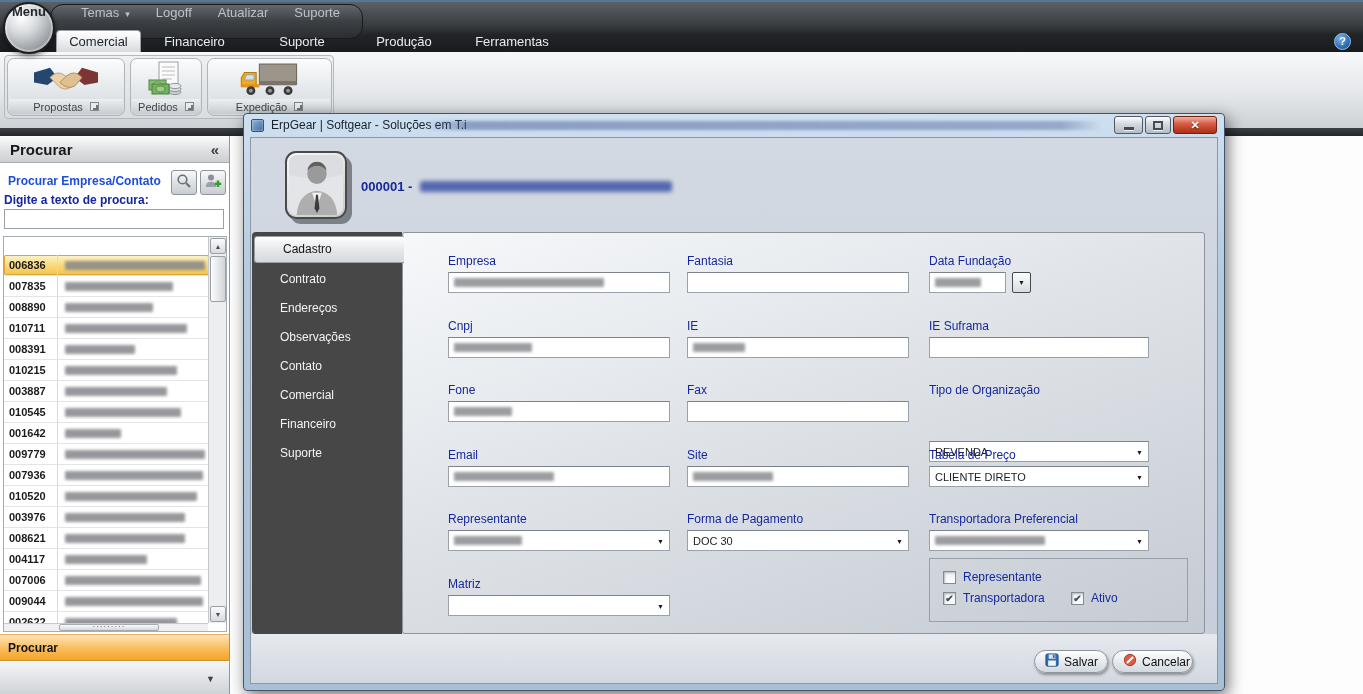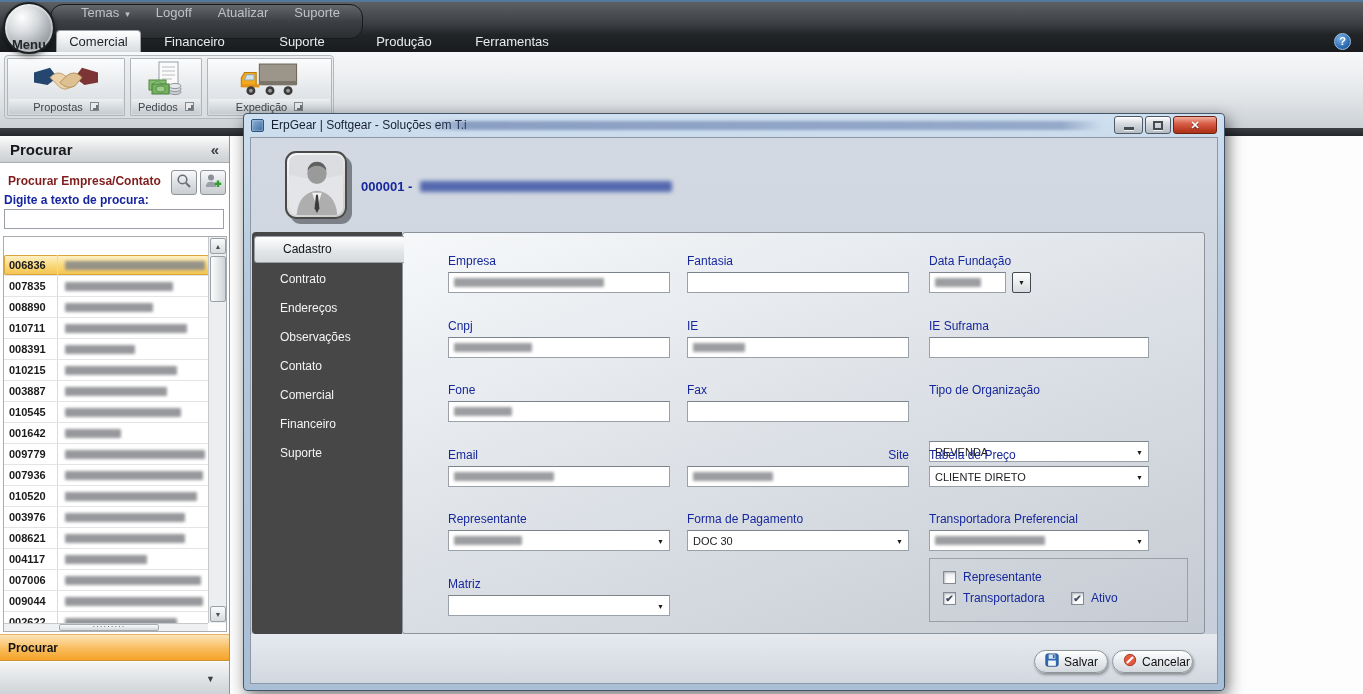--- a/index.html
+++ b/index.html
@@ -4,44 +4,44 @@
 <style>
 *{margin:0;padding:0;box-sizing:border-box}
 body{font-family:"Liberation Sans",sans-serif;background:#666}
 #stage{position:relative;width:1363px;height:694px;background:#fff;overflow:hidden}
 
 
 .topbar{position:absolute;left:0;top:0;width:100%;height:52px;background:linear-gradient(#5d6166,#3a3e42 45%,#222528 65%,#191b1e);border-top:2px solid #54779c}
 .quickbar{position:absolute;left:50px;top:2px;height:35px;display:flex;align-items:flex-start;gap:26px;padding:0 22px 0 30px;background:linear-gradient(#63676c,#3c3f43 50%,#2b2e31);border:1px solid #17191b;border-radius:13px}
 .qm-item{font-size:13px;color:#bfc2c5;cursor:pointer;white-space:nowrap}
 .qm-caret{font-size:9px;color:#bfc2c5;margin-left:6px;font-style:normal}
-.menubtn{position:absolute;left:3px;top:2px;width:52px;height:52px;border-radius:50%;background:radial-gradient(circle at 35% 28%,#ffffff,#d6d9dc 35%,#9aa0a5 70%,#70767b);border:2px solid #1c1e20;box-shadow:inset 0 0 0 2px rgba(255,255,255,.35),0 2px 5px rgba(0,0,0,.5);display:flex;align-items:flex-end;justify-content:center;z-index:12;cursor:pointer}
+.menubtn{position:absolute;left:3px;top:2px;width:52px;height:52px;border-radius:50%;background:radial-gradient(circle at 35% 28%,#ffffff,#d6d9dc 35%,#9aa0a5 70%,#70767b);border:2px solid #1c1e20;box-shadow:inset 0 0 0 2px rgba(255,255,255,.35),0 2px 5px rgba(0,0,0,.5);display:flex;align-items:flex-start;justify-content:center;z-index:12;cursor:pointer}
 .menubtn span{font-size:13px;font-weight:bold;color:#23262a}
 .tabrow{position:absolute;left:56px;top:28px;height:24px;display:flex}
 .rtab{height:24px;line-height:24px;text-align:center;font-size:13px;color:#e8eaec;cursor:pointer}
 .rtab.active{background:linear-gradient(#ffffff,#e6e9eb 60%,#d2d6da);border-radius:4px 4px 0 0;color:#1f2327;border:1px solid #9aa0a6;border-bottom:none;line-height:22px}
 .helpbtn{position:absolute;right:12px;top:31px;width:17px;height:17px;border-radius:50%;background:radial-gradient(circle at 35% 30%,#7ab2e8,#2f6fb4 60%,#1a4a86);border:1px solid #9cc2ea;color:#fff;font-size:11px;font-weight:bold;text-align:center;line-height:15px;cursor:pointer}
 
 
 .ribbon{position:absolute;left:0;top:52px;width:100%;height:76px;background:linear-gradient(#f7f8f9,#e4e7ea 55%,#ccd1d5)}
 .ribbongroup{position:absolute;left:4px;top:3px;width:330px;height:64px;background:linear-gradient(#eef0f2,#d9dde0);border:1px solid #b4b9be;border-radius:4px}
-.rbtn{position:absolute;top:2px;height:58px;background:linear-gradient(#fbfcfd,#e3e6e9 60%,#d5d9dd);border:1px solid #b0b5ba;border-radius:1px;cursor:pointer}
+.rbtn{position:absolute;top:2px;height:58px;background:linear-gradient(#fbfcfd,#e3e6e9 60%,#d5d9dd);border:1px solid #b0b5ba;border-radius:7px;cursor:pointer}
 .rb-icon{position:absolute;left:0;right:0;top:1px;height:40px;display:flex;align-items:center;justify-content:center}
 .rb-label{position:absolute;left:1px;right:1px;bottom:1px;height:15px;display:flex;align-items:center;justify-content:center;gap:7px;background:linear-gradient(rgba(255,255,255,.45),rgba(185,192,198,.55));font-size:11px;color:#3f444a;border-radius:0 0 2px 2px}
 .launcher{position:relative;width:9px;height:9px;border:1px solid #82888e;background:#e8eaec;flex:0 0 auto}
 .launcher::after{content:"";position:absolute;right:0px;bottom:0px;width:3px;height:3px;border-right:2px solid #6e747a;border-bottom:2px solid #6e747a}
 .darkstrip{position:absolute;left:0;top:128px;width:100%;height:8px;background:linear-gradient(#3c4044,#24272a)}
 .client{position:absolute;left:230px;top:136px;width:1133px;height:558px;background:#fdfdfe}
 
 
 .sidebar{position:absolute;left:0;top:136px;width:230px;height:558px;background:#fff;border-right:1px solid #94989c}
 .sb-header{position:absolute;left:0;top:0;width:100%;height:27px;background:linear-gradient(#fcfcfc,#dcdee0 60%,#cdd0d3);border-bottom:1px solid #aaadb0;display:flex;align-items:center;justify-content:space-between;padding:0 10px}
 .sb-title{font-size:15px;font-weight:bold;color:#17191c}
 .sb-collapse{font-size:15px;font-weight:bold;color:#3c4046;cursor:pointer}
-.sb-section-title{position:absolute;left:8px;top:38px;font-size:12px;font-weight:bold;color:#7f1d1d}
+.sb-section-title{position:absolute;left:8px;top:38px;font-size:12px;font-weight:bold;color:#1d4ed8}
 .sb-btn{position:absolute;top:34px;width:26px;height:25px;background:linear-gradient(#f8f9fa,#dadde0 60%,#c9cdd1);border:1px solid #8f959b;border-radius:3px;display:flex;align-items:center;justify-content:center;cursor:pointer}
 .sb-label{position:absolute;left:4px;top:57px;font-size:12px;font-weight:bold;color:#1626a0}
 .sb-input{position:absolute;left:4px;top:73px;width:220px;height:20px;border:1px solid #9aa0a6;font-size:12px;padding:0 4px;outline:none;font-family:inherit}
 .sb-table{position:absolute;left:3px;top:100px;width:224px;height:396px;border:1px solid #a8adb2;background:#fff}
 .sb-thead{position:absolute;left:0;top:0;right:0;height:18px;background:linear-gradient(#ffffff,#e9ebed 60%,#dfe1e4);border-bottom:1px solid #b2b6ba;display:flex;font-size:11px;font-weight:bold;color:#1626a0}
 .th-code{width:55px;padding-left:5px;line-height:18px;border-right:1px solid #b2b6ba;cursor:pointer}
 .th-name{flex:1;padding-left:6px;line-height:18px;cursor:pointer}
 .sb-tbody{position:absolute;left:0;top:18px;width:205px;height:370px;overflow:hidden}
 .trow{height:21px;display:flex;align-items:center;border-bottom:1px solid #e2e4e6;cursor:pointer}
 .trow .code{width:54px;padding-left:5px;font-size:11px;font-weight:bold;color:#1b1b1b;border-right:1px solid #d8dadc;line-height:20px;flex:0 0 auto}
@@ -400,21 +400,21 @@
               <span class="val">REVENDA</span>
               <span class="sel-arrow">▼</span>
             </div>
           </div>
           <div class="field" style="left: 45px; top: 215px; width: 222px;">
             <div class="flabel">Email</div>
             <div class="tbox" style="width: 222px;">
               <span class="redactbar" style="width: 100px;"></span>
             </div>
           </div>
-          <div class="field" style="left: 284px; top: 215px; width: 222px; text-align: right;">
+          <div class="field" style="left: 284px; top: 215px; width: 222px;">
             <div class="flabel">Site</div>
             <div class="tbox" style="width: 222px;">
               <span class="redactbar" style="width: 80px;"></span>
             </div>
           </div>
           <div class="field" style="left: 526px; top: 215px; width: 220px;">
             <div class="flabel">Tabela de Preço</div>
             <div class="tbox select" style="width: 220px;">
               <span class="val">CLIENTE DIRETO</span>
               <span class="sel-arrow">▼</span>

